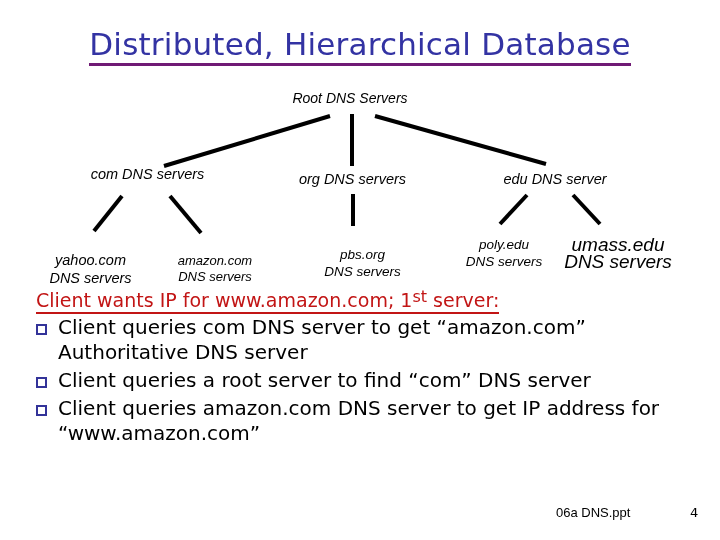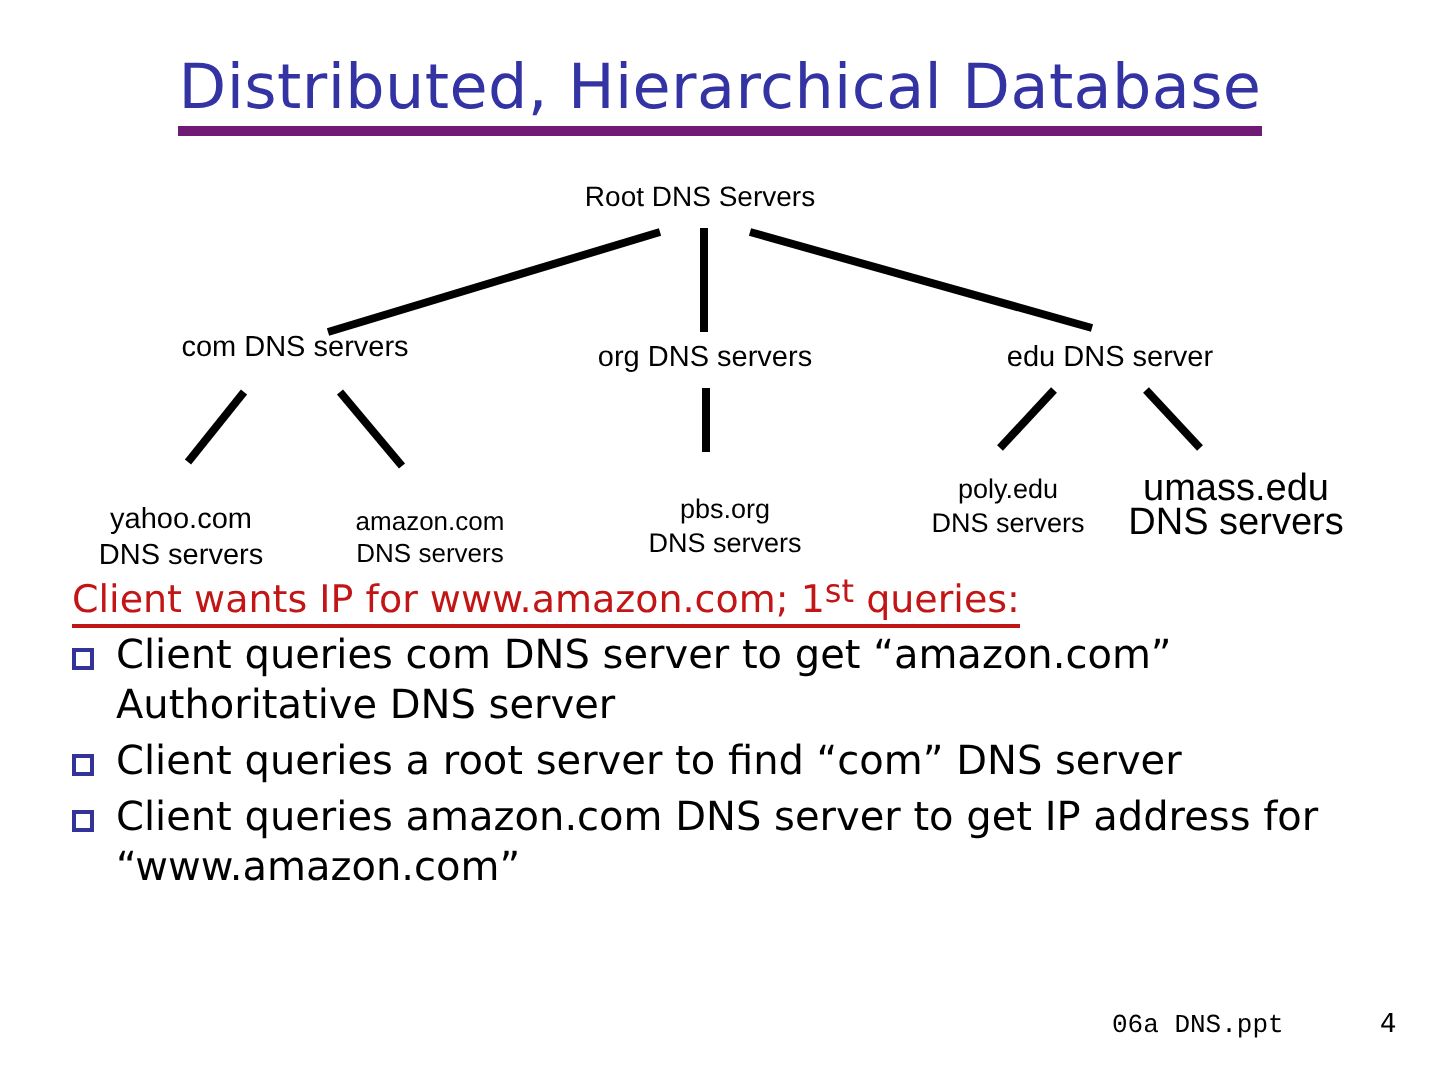--- a/index.html
+++ b/index.html
@@ -32,32 +32,33 @@
     width: 720px;
     text-align: center;
     font-family: "DejaVu Sans", sans-serif;
     font-size: 31px;
     line-height: 36px;
     color: #3333a3;
     letter-spacing: 0.2px;
     white-space: nowrap;
   }
   .slide-title span.tx {
-    border-bottom: 5px solid #701a75;
+    border-bottom: 3px solid #701a75;
     padding-bottom: 1px;
     text-align: right;
   }
 
   
   #tree {
     position: absolute;
     left: 0;
     top: 0;
     width: 720px;
     height: 290px;
+    font-style: italic;
   }
   #tree svg {
     position: absolute;
     left: 0; top: 0;
     width: 720px;
     height: 290px;
   }
   .node {
     position: absolute;
     font-family: "Liberation Sans", sans-serif;
@@ -125,21 +126,21 @@
     line-height: 25px;
     color: #000000;
     flex: 1 1 auto;
   }
 
   
   .footer-file {
     position: absolute;
     left: 556px;
     top: 505px;
-    font-family: Liberation Mono, monospace;
+    font-family: Liberation Sans, sans-serif;
     font-size: 13px;
     color: #000000;
     white-space: nowrap;
   }
   .footer-page {
     position: absolute;
     left: 690px;
     top: 505px;
     font-family: "DejaVu Sans", sans-serif;
     font-size: 13px;
@@ -199,21 +200,21 @@
       <span class="l2">DNS servers</span>
     </div>
     <div class="node" id="node-umass">
       <span>umass.edu</span>
       <span class="l2">DNS servers</span>
     </div>
   </div>
 
   <div id="body-block">
 
-    <div class="body-heading"><span class="hdr-underline"><span>Client wants IP for www.amazon.com; 1</span><sup>st</sup><span> queries:</span></span></div>
+    <div class="body-heading"><span class="hdr-underline"><span>Client wants IP for www.amazon.com; 1</span><sup>st</sup><span> server:</span></span></div>
 
     <div class="bullet-row">
       <span class="bullet-mark"></span>
       <span class="bullet-text">Client queries com DNS server to get “amazon.com” Authoritative DNS server</span>
     </div>
 
     <div class="bullet-row">
       <span class="bullet-mark"></span>
       <span class="bullet-text">Client queries a root server to find “com” DNS server</span>
     </div>

